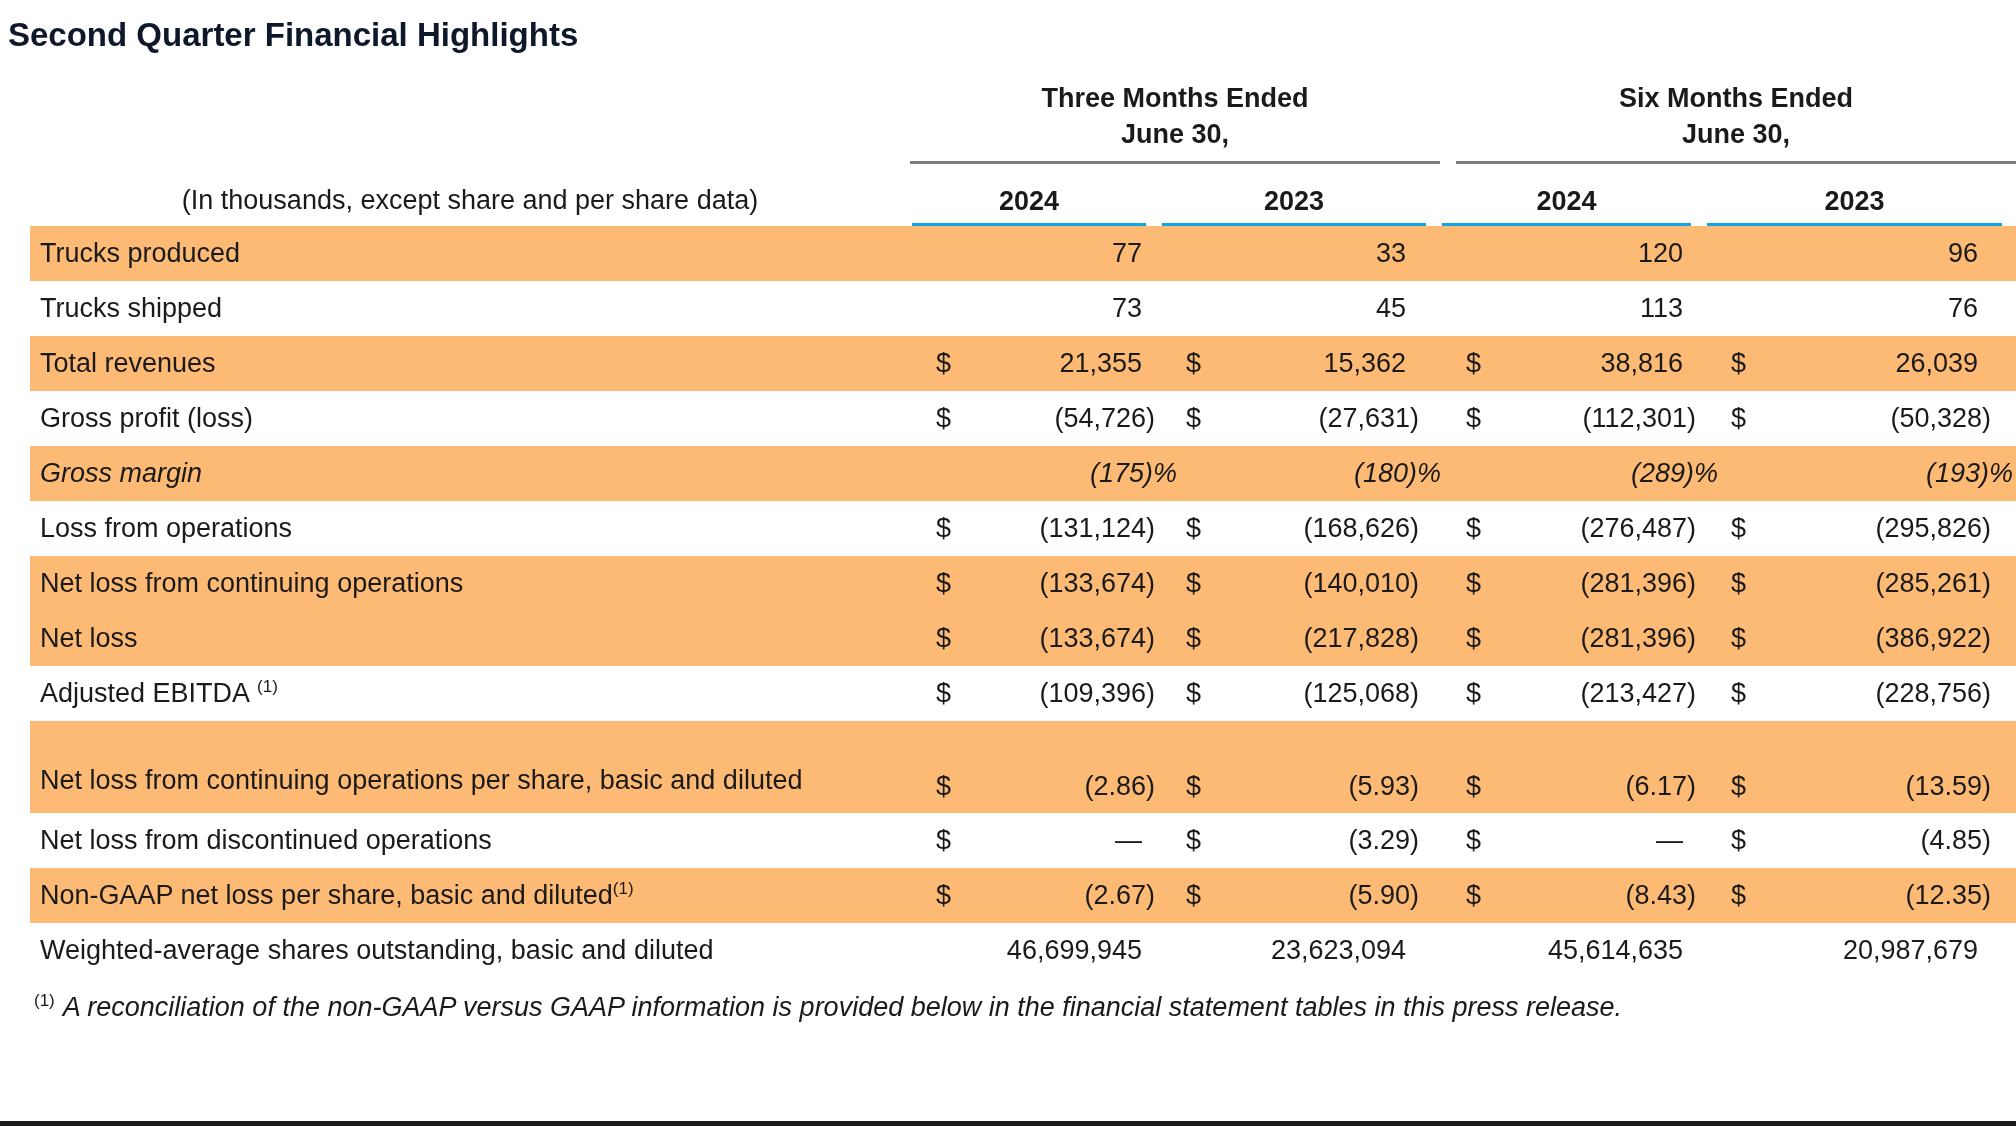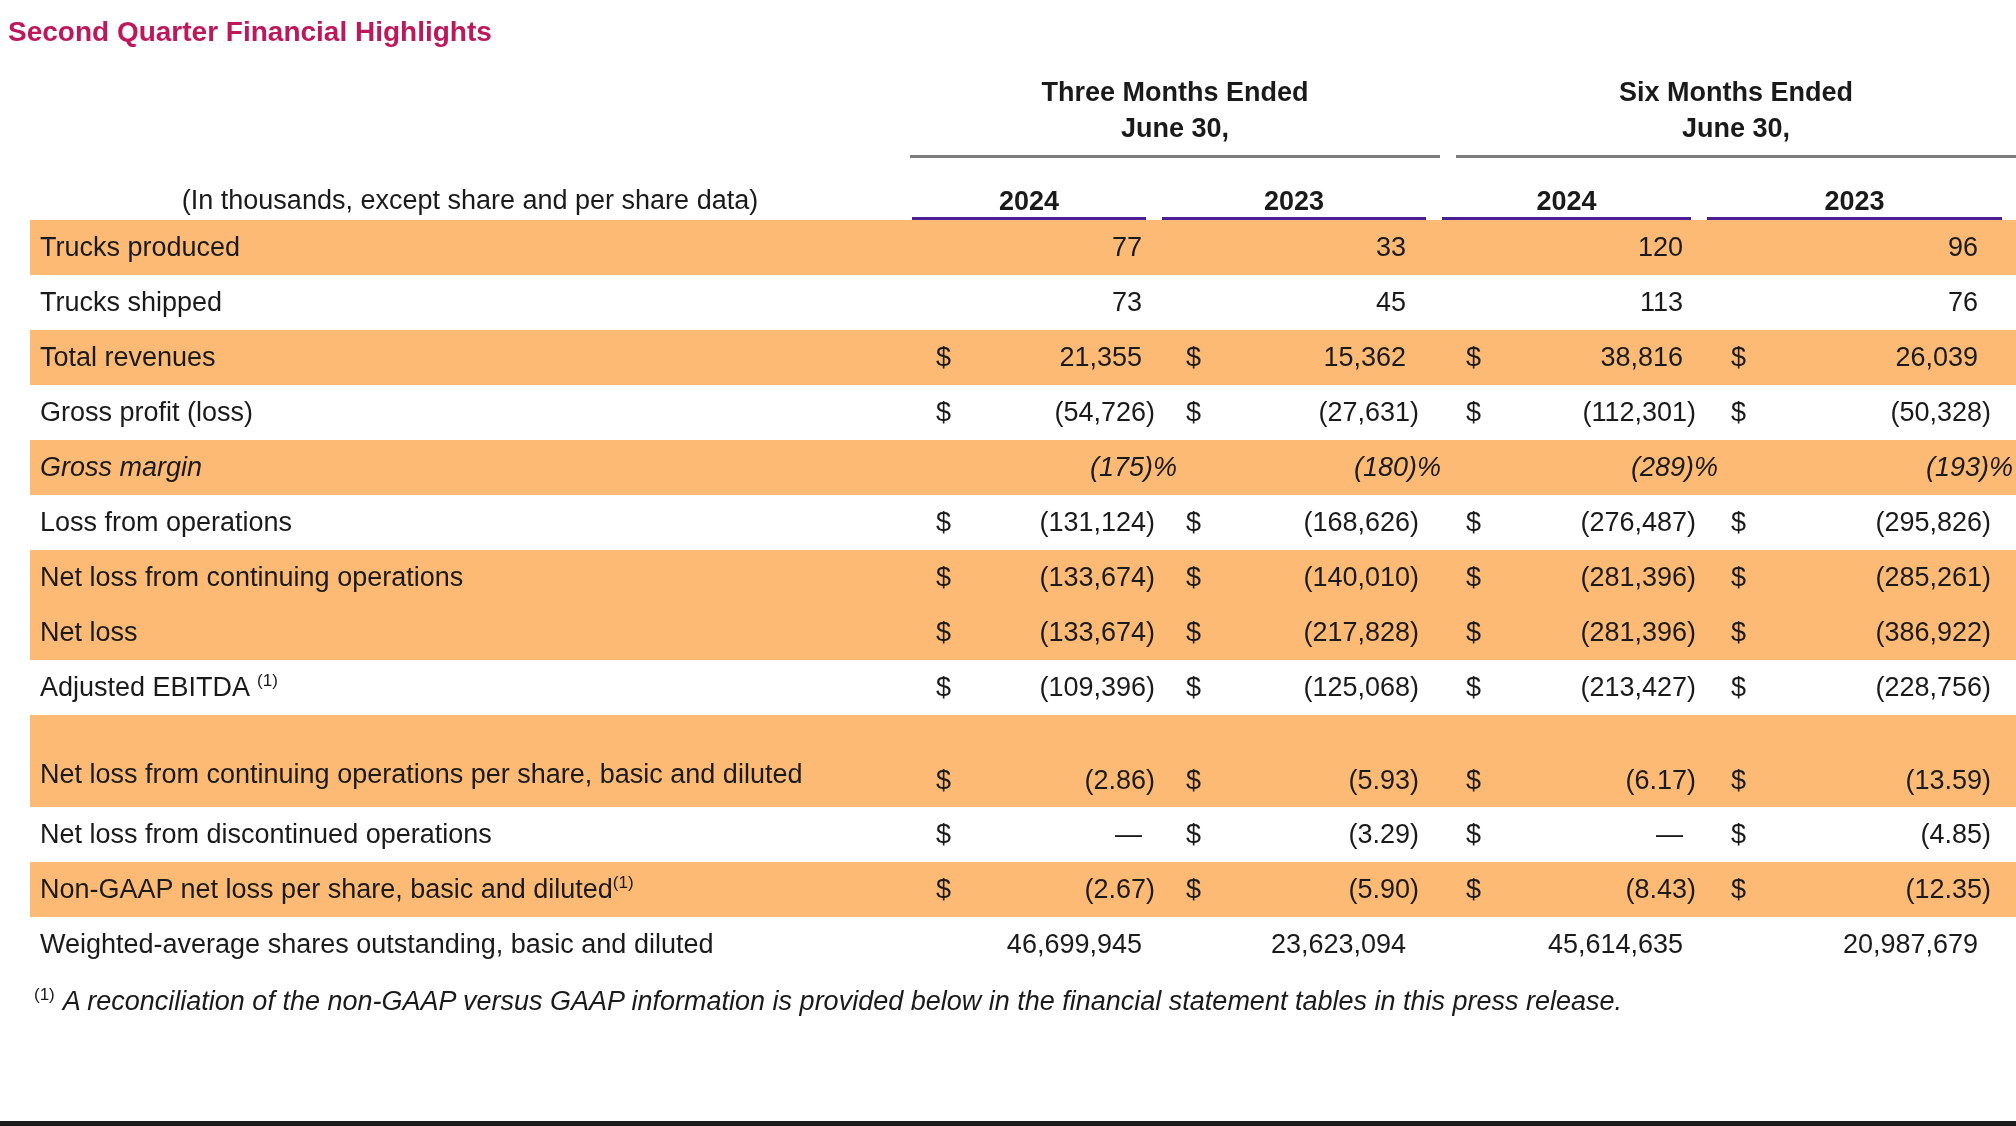--- a/index.html
+++ b/index.html
@@ -7,25 +7,25 @@
   body {
     width: 2016px;
     height: 1126px;
     position: relative;
     font-family: "Liberation Sans", "DejaVu Sans", sans-serif;
     color: #1a1a1a;
     overflow: hidden;
   }
 
   .page-title {
-    font-size: 28px;
+    font-size: 33px;
     font-weight: bold;
     padding: 16px 0 0 8px;
     letter-spacing: 0px;
-    color: #be185d;
+    color: #0f172a;
   }
 
   table.fin {
     border-collapse: collapse;
     table-layout: fixed;
     margin: 26px 0 0 30px;
     width: 1986px;
     font-size: 27px;
   }
 
@@ -45,26 +45,27 @@
     border-bottom: 3px solid #7d7d7d;
     padding-bottom: 8px;
   }
   .group-head.gap-left { margin-left: 16px; }
 
   tr.year-row { height: 62px; }
   tr.year-row td { vertical-align: bottom; }
   .col-note {
     text-align: center;
     font-weight: normal;
-    padding-bottom: 4px;
+    padding-bottom: 10px;
   }
   .year-head {
-    border-bottom: 3px solid #4c1d95;
+    border-bottom: 3px solid #0ea5e9;
     text-align: center;
     font-weight: bold;
+    padding-bottom: 6px;
     margin: 3px 14px 0 2px;
   }
 
   
   tbody tr.data-row { height: 55px; }
   tbody tr.data-row td { vertical-align: middle; }
   tbody tr.shaded { background: #fdba74; }
   tbody tr.italic-row td { font-style: italic; }
   tbody tr.two-line { height: 92px; }
   tbody tr.two-line td { vertical-align: bottom; padding-bottom: 11px; }

